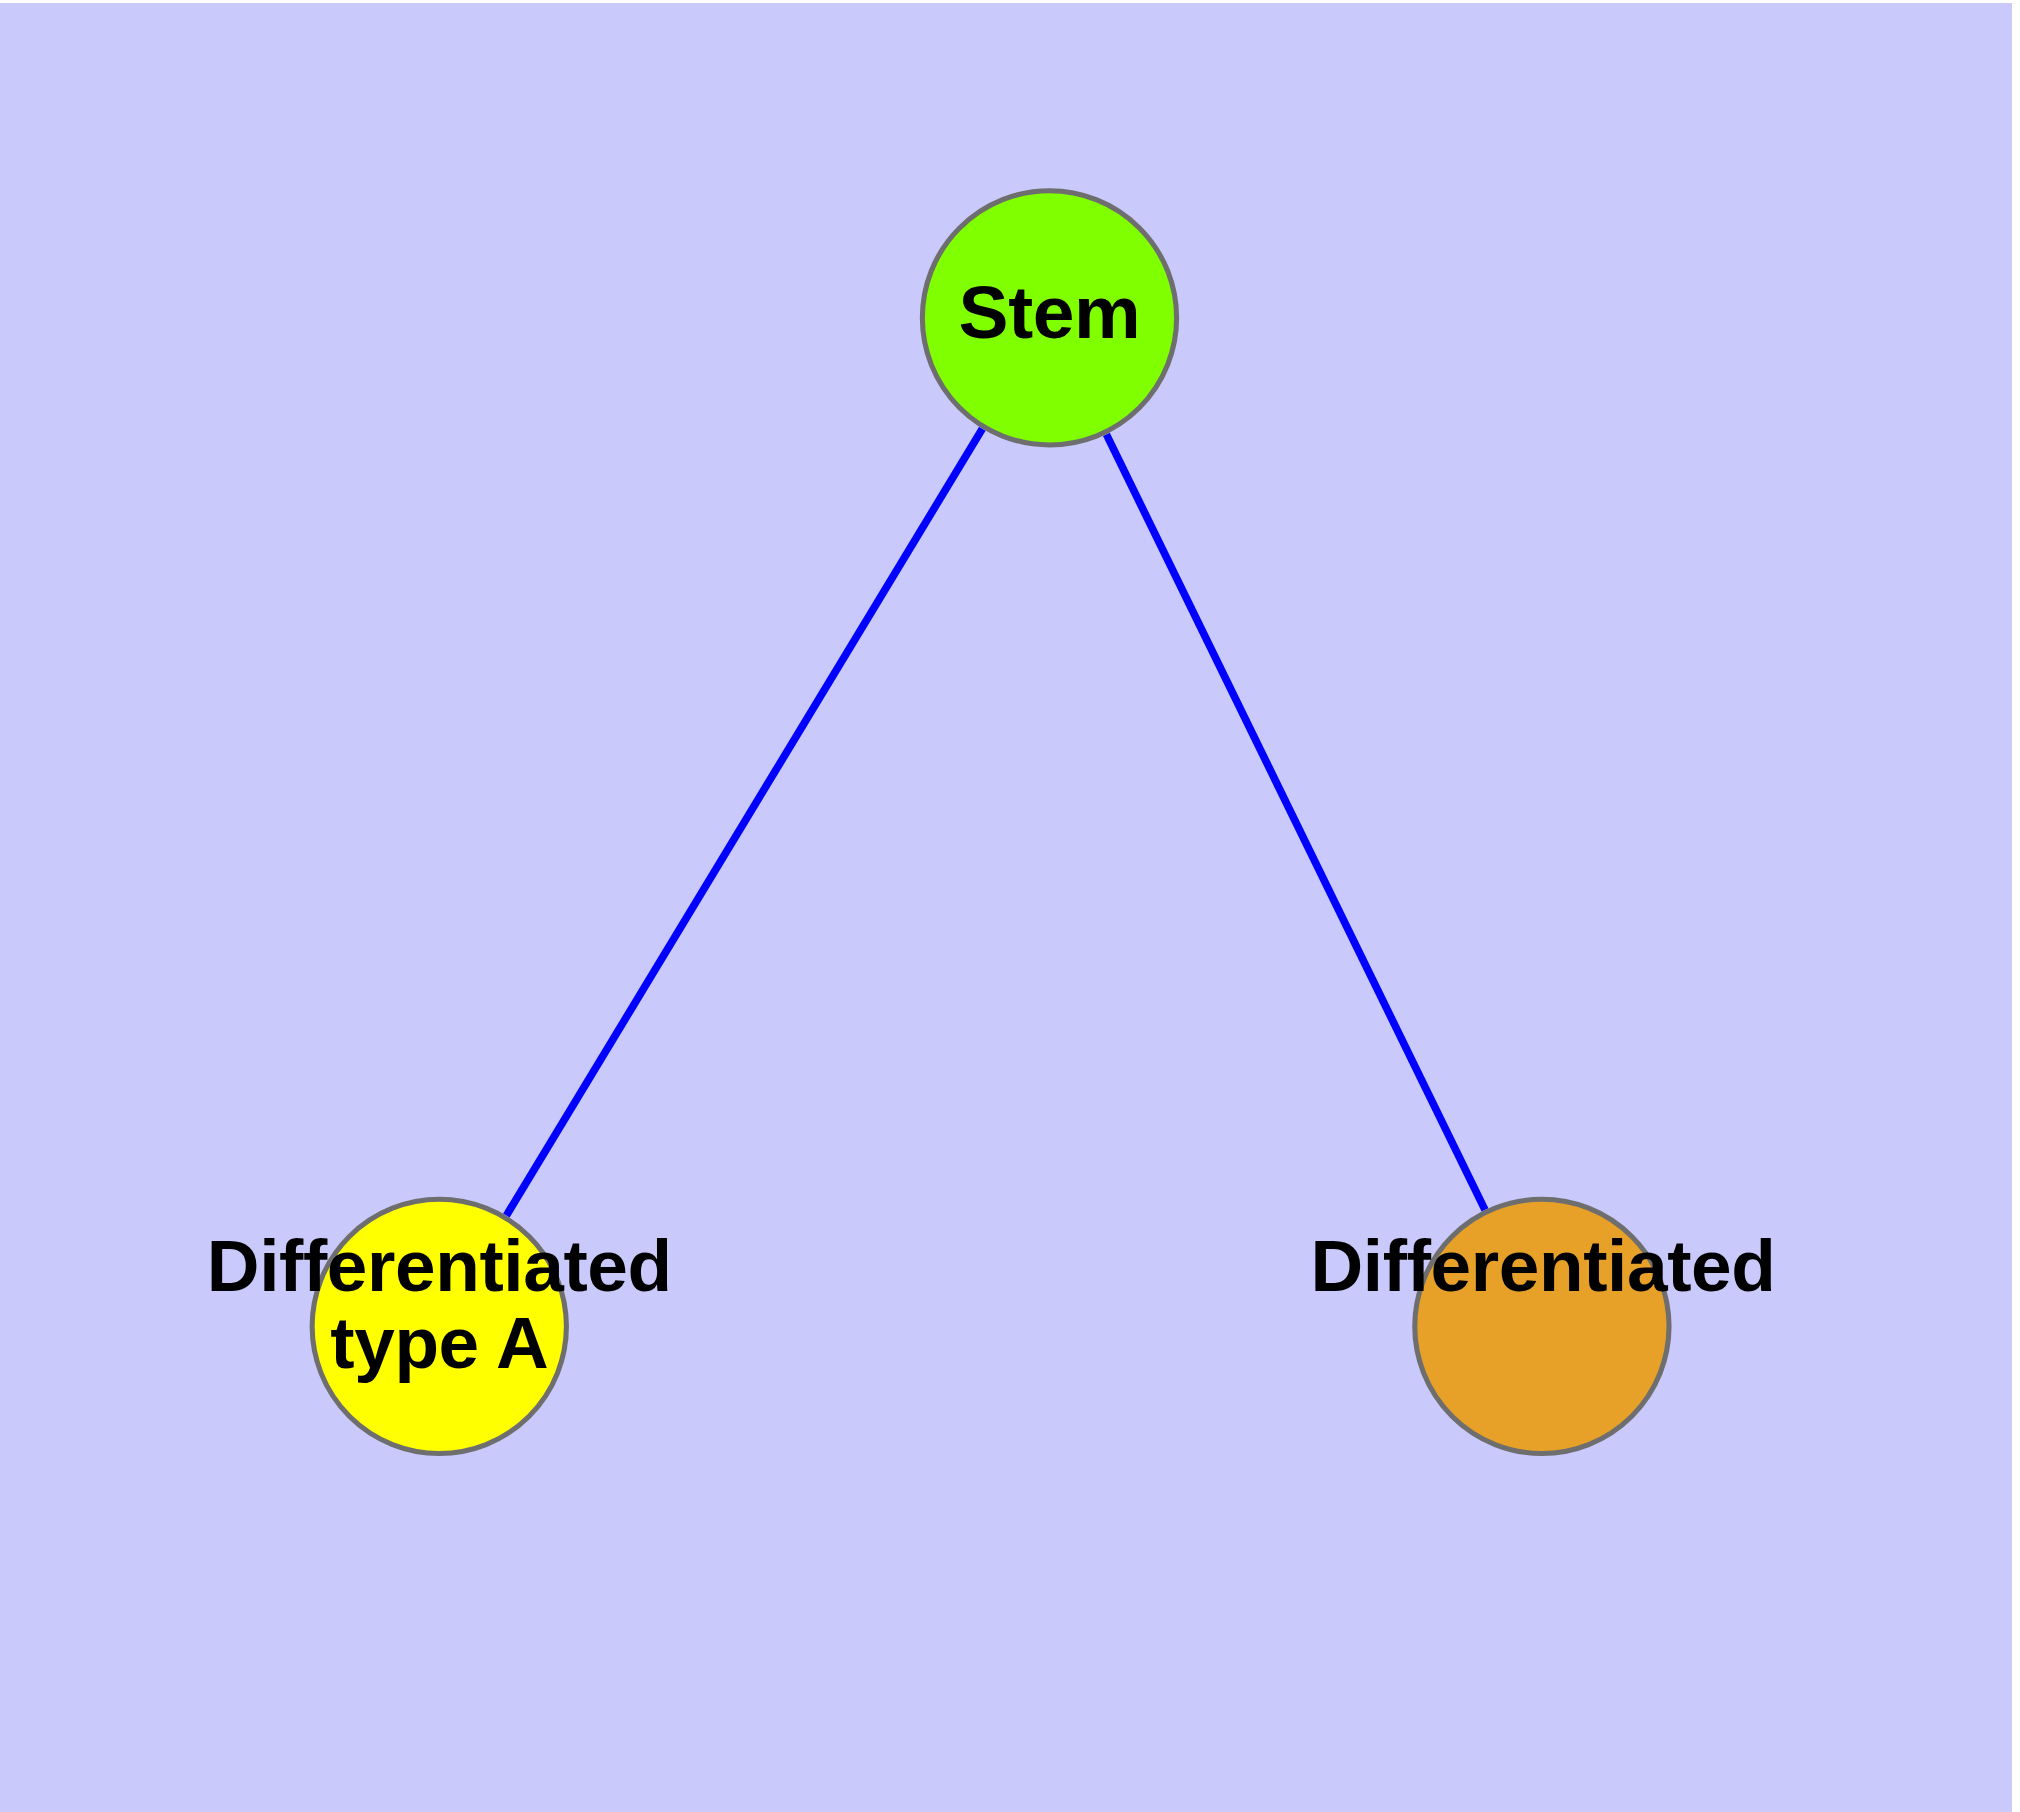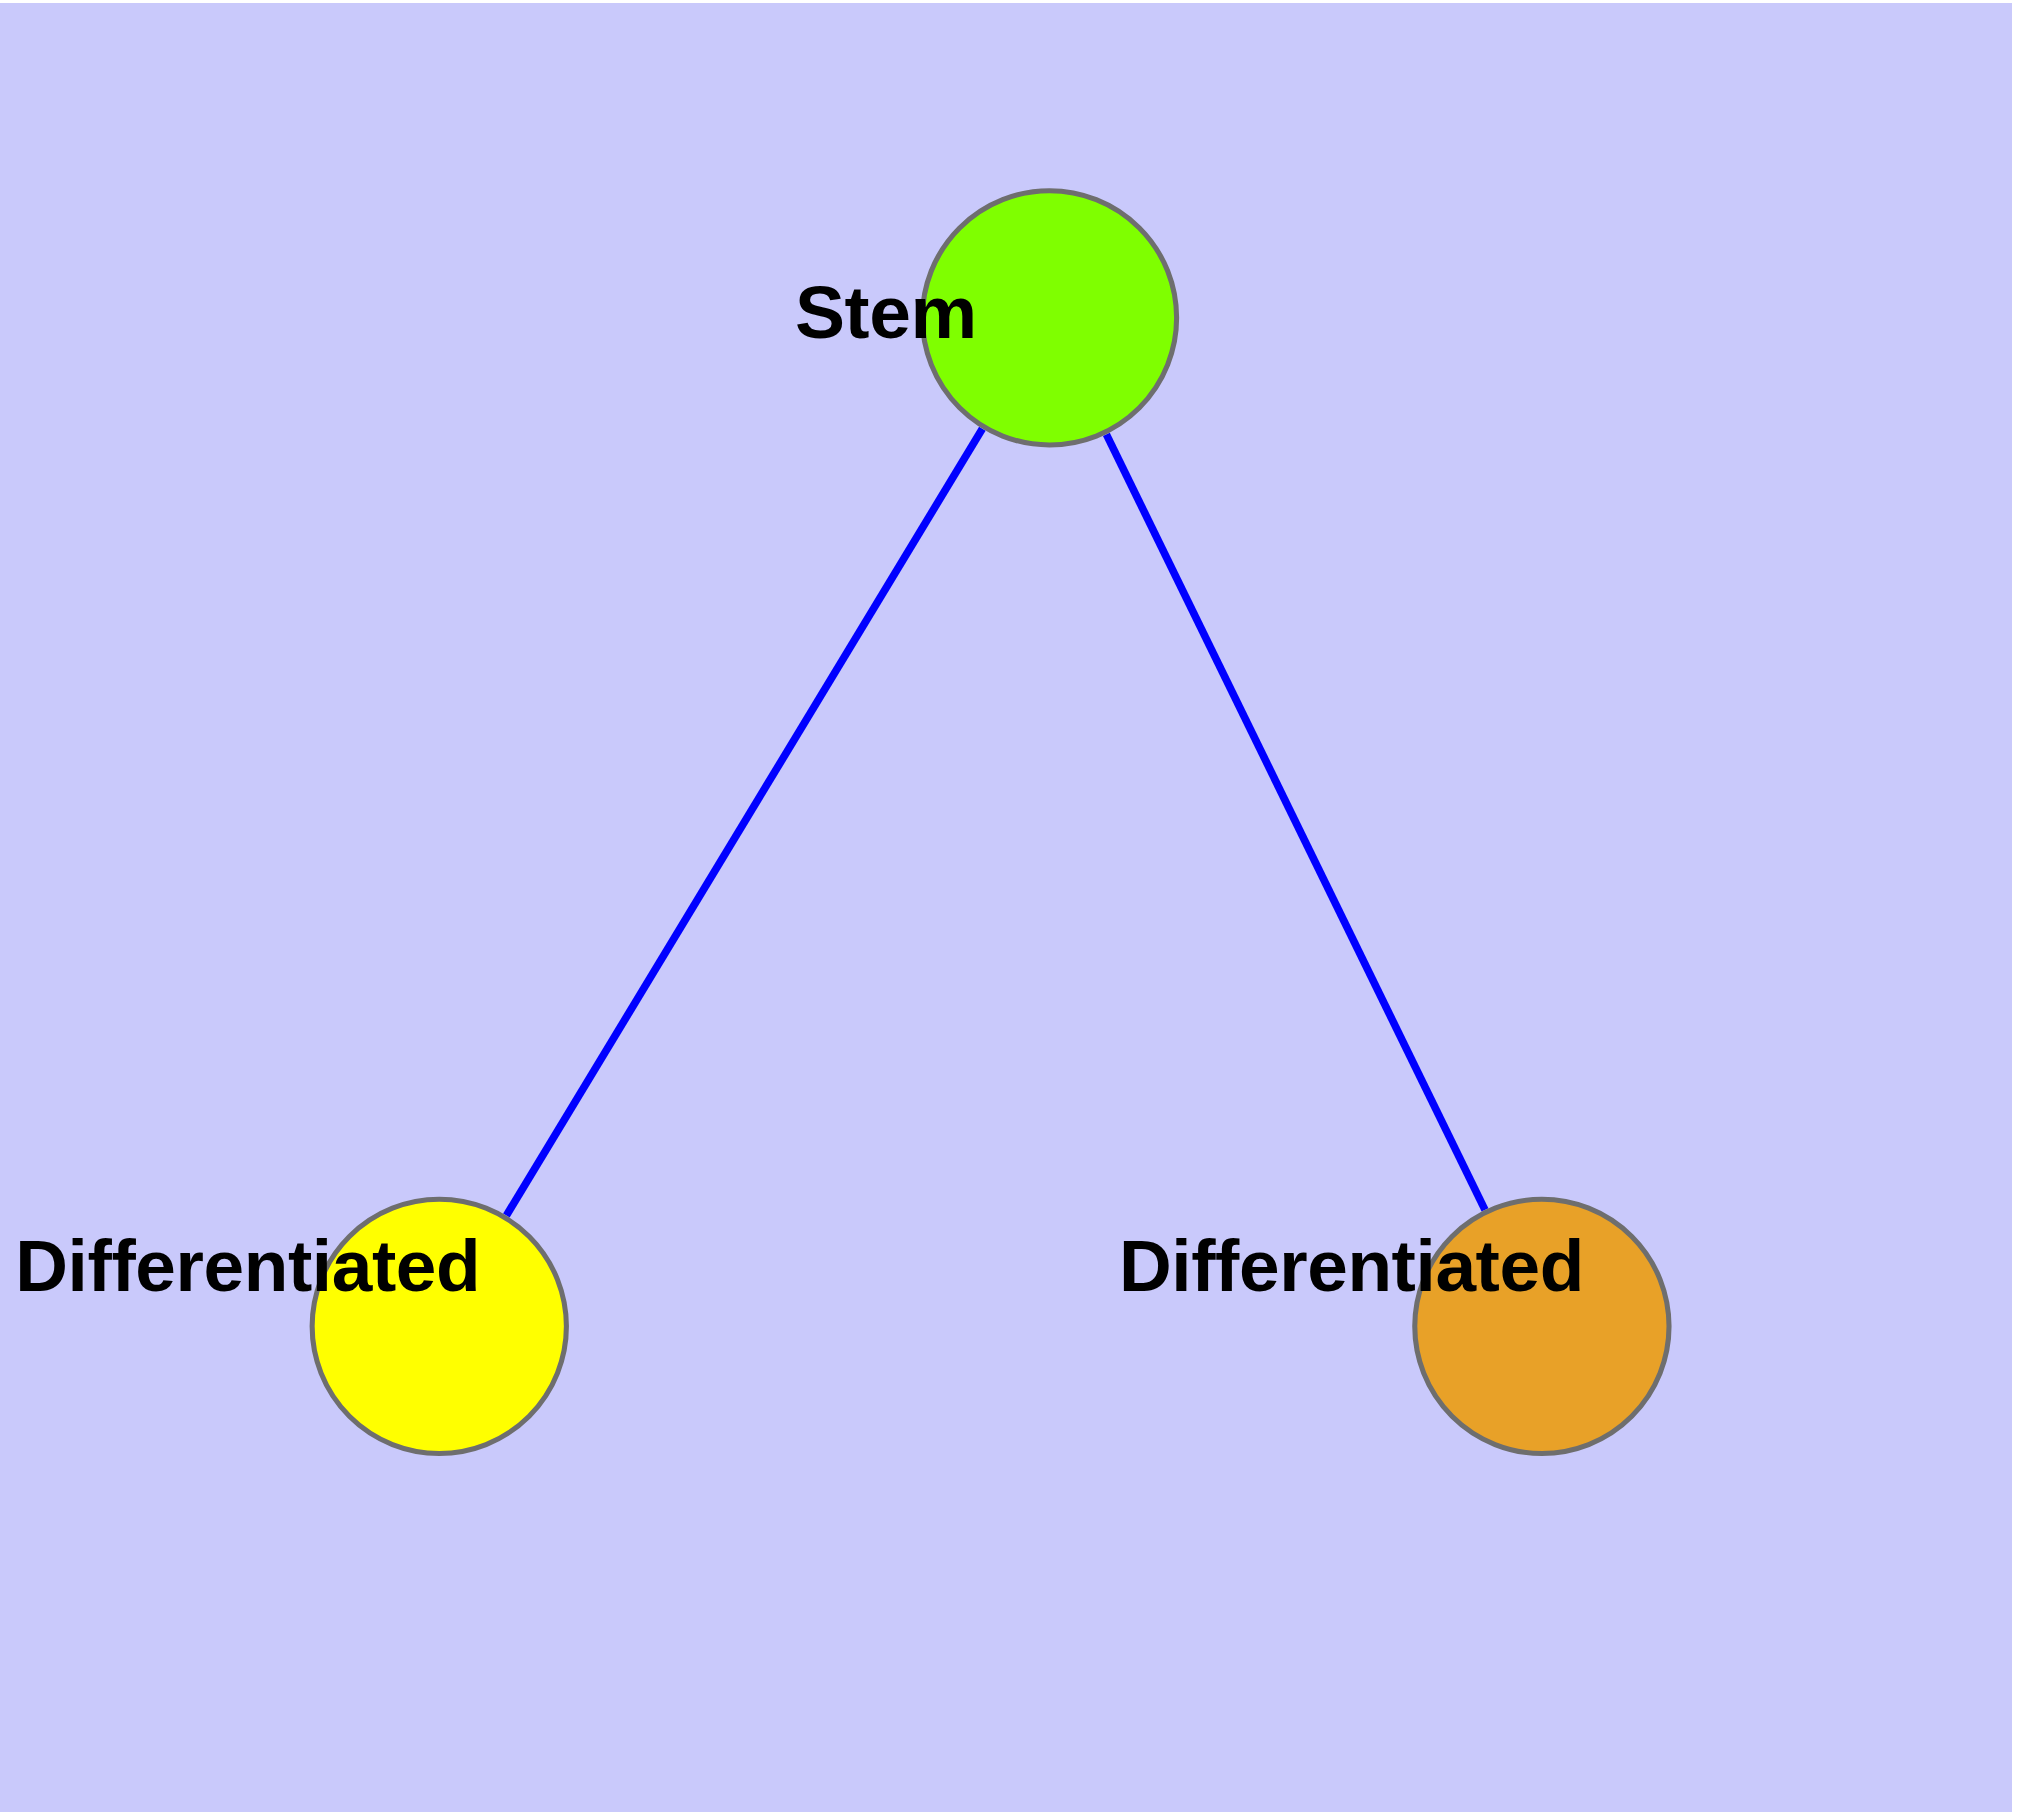--- a/index.html
+++ b/index.html
@@ -28,21 +28,21 @@
     position: absolute;
     left: 0;
     top: 0;
     width: 2021px;
     height: 1812px;
   }
   .node-label {
     position: absolute;
     font-weight: bold;
     color: #000000;
-    text-align: left;
+    text-align: center;
     line-height: 1.06;
     white-space: pre;
     letter-spacing: -0.4px;
     pointer-events: none;
   }
   #label-stem {
     font-size: 75px;
     left: 795px;
     top: 273px;
     width: 509px;
@@ -74,18 +74,18 @@
     </g>
     <g>
       <circle cx="1238" cy="375" r="150" fill="#7FFF00" stroke="#6E6E6E" stroke-width="6"></circle>
       <circle cx="518" cy="1565" r="150" fill="#FFFF00" stroke="#6E6E6E" stroke-width="6"></circle>
       <circle cx="1819" cy="1565" r="150" fill="#E8A128" stroke="#6E6E6E" stroke-width="6"></circle>
     </g>
   </svg>
 
   <div class="node-label" id="label-stem"><span>Stem</span></div>
 
-  <div class="node-label" id="label-diff-a"><div>Differentiated</div></div>
+  <div class="node-label" id="label-diff-a"><div>Differentiated</div><div>type A</div></div>
 
   <div class="node-label" id="label-diff-b"><div>Differentiated</div></div>
 
 </div>
 
 
 </body></html>

